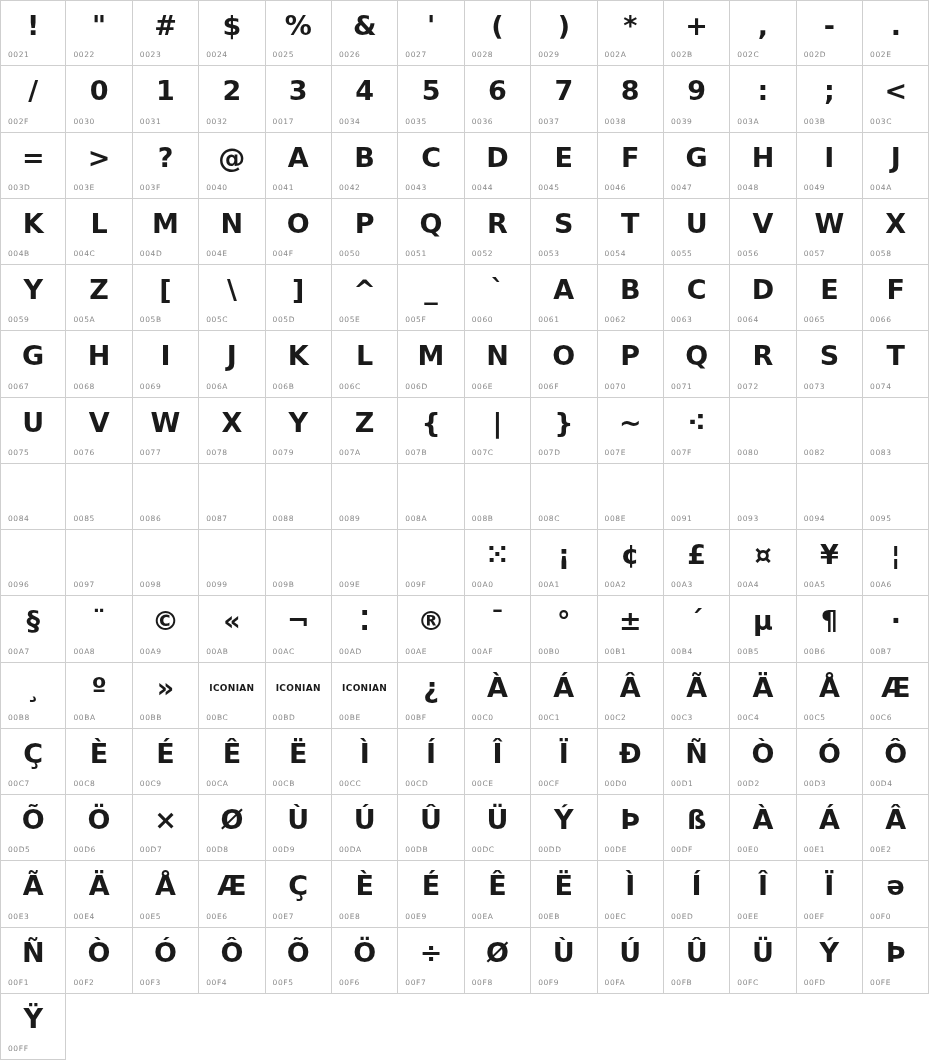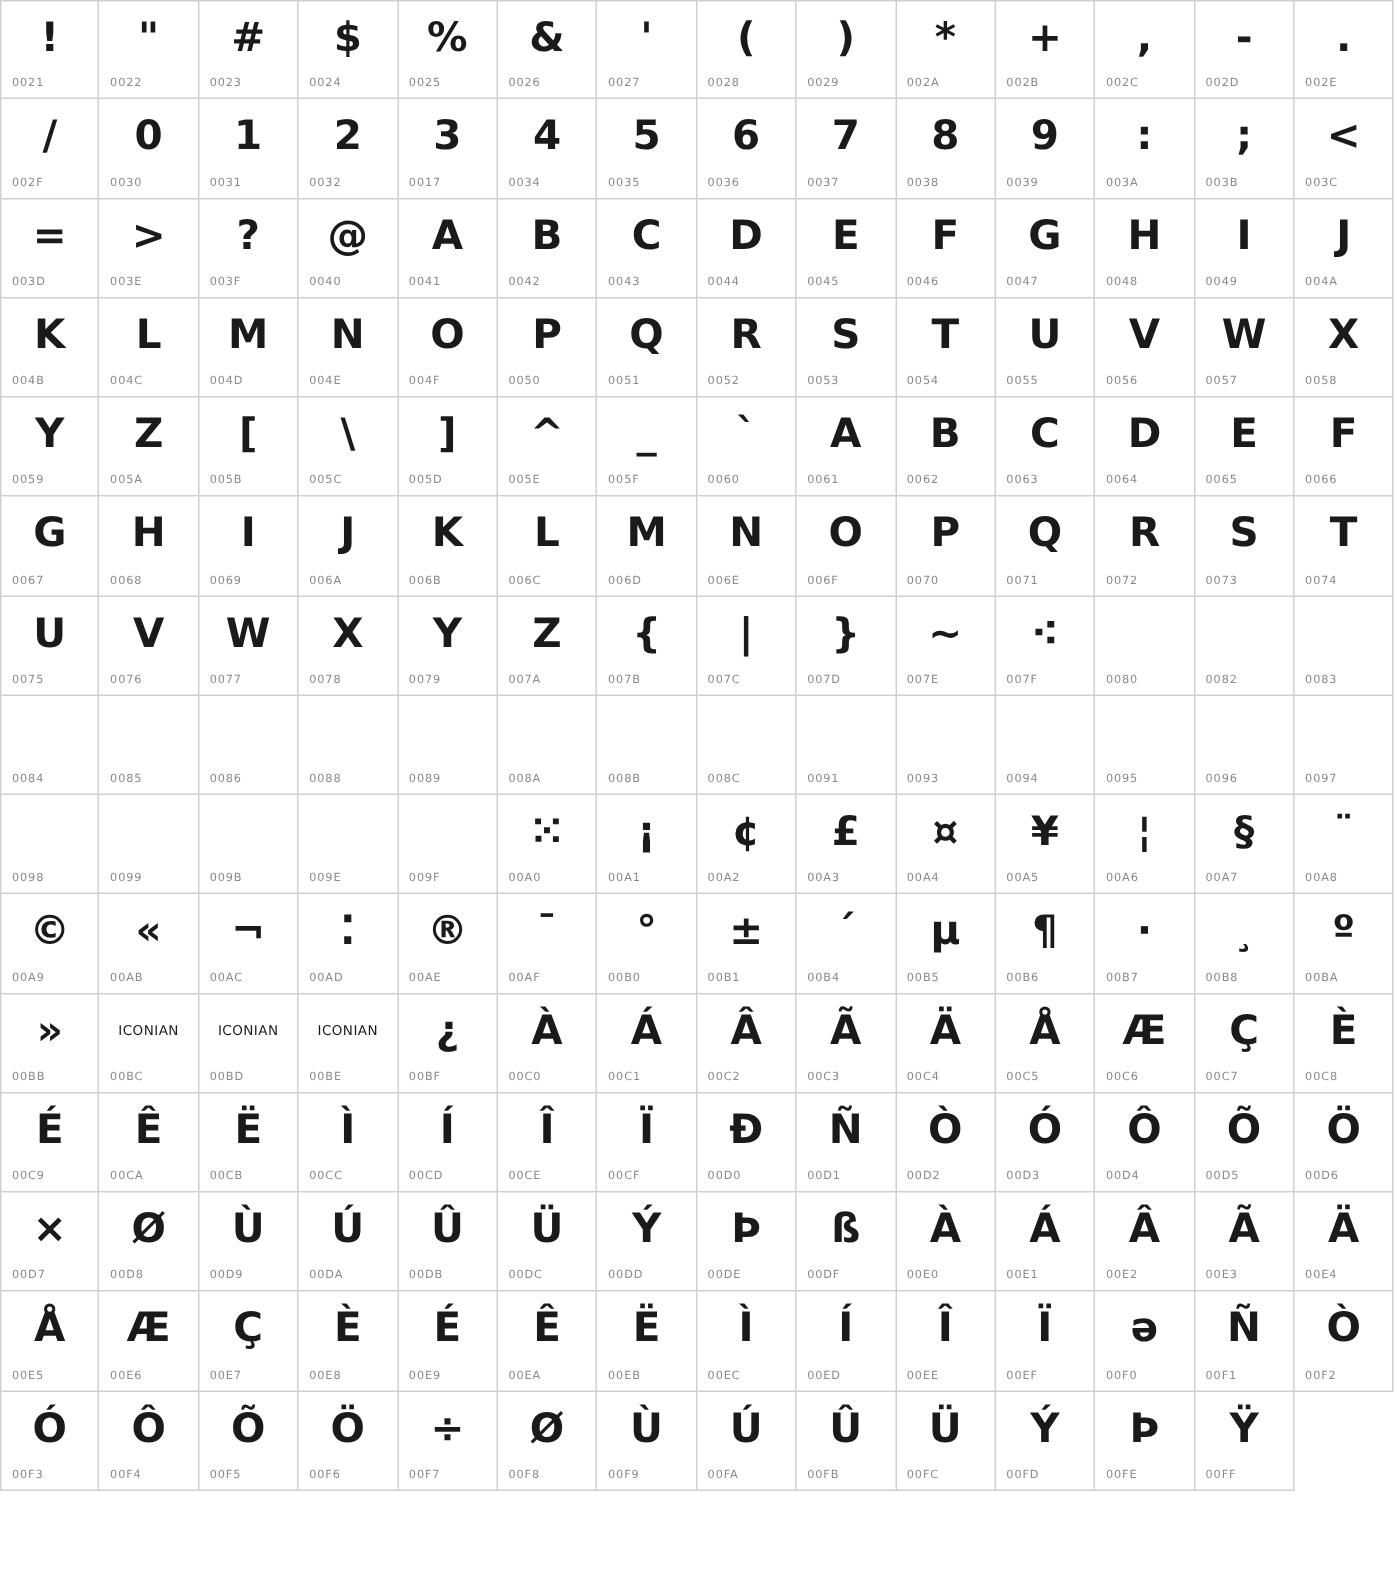--- a/index.html
+++ b/index.html
@@ -45,21 +45,21 @@
     text-align: center;
     font-family: "DejaVu Sans", sans-serif;
     font-weight: bold;
     font-size: 27px;
     color: #1a1a1a;
     white-space: nowrap;
     letter-spacing: 0;
   }
   .glyph.tiny {
     font-size: 9px;
-    font-weight: normal;
+    font-weight: bold;
     letter-spacing: 0.3px;
   }
   .code {
     position: absolute;
     left: 7px;
     bottom: 6px;
     font-family: "DejaVu Sans", sans-serif;
     font-size: 7.5px;
     color: #8a8a8a;
     letter-spacing: 0.6px;
@@ -469,37 +469,45 @@
     <div class="cell blank">
       <div class="glyph"></div>
       <div class="code">0085</div>
     </div>
     <div class="cell blank">
       <div class="glyph"></div>
       <div class="code">0086</div>
     </div>
     <div class="cell blank">
       <div class="glyph"></div>
+      <div class="code">0087</div>
+    </div>
+    <div class="cell blank">
+      <div class="glyph"></div>
       <div class="code">0088</div>
     </div>
     <div class="cell blank">
       <div class="glyph"></div>
       <div class="code">0089</div>
     </div>
     <div class="cell blank">
       <div class="glyph"></div>
       <div class="code">008A</div>
     </div>
     <div class="cell blank">
       <div class="glyph"></div>
       <div class="code">008B</div>
     </div>
     <div class="cell blank">
       <div class="glyph"></div>
       <div class="code">008C</div>
+    </div>
+    <div class="cell blank">
+      <div class="glyph"></div>
+      <div class="code">008E</div>
     </div>
     <div class="cell blank">
       <div class="glyph"></div>
       <div class="code">0091</div>
     </div>
     <div class="cell blank">
       <div class="glyph"></div>
       <div class="code">0093</div>
     </div>
     <div class="cell blank">

